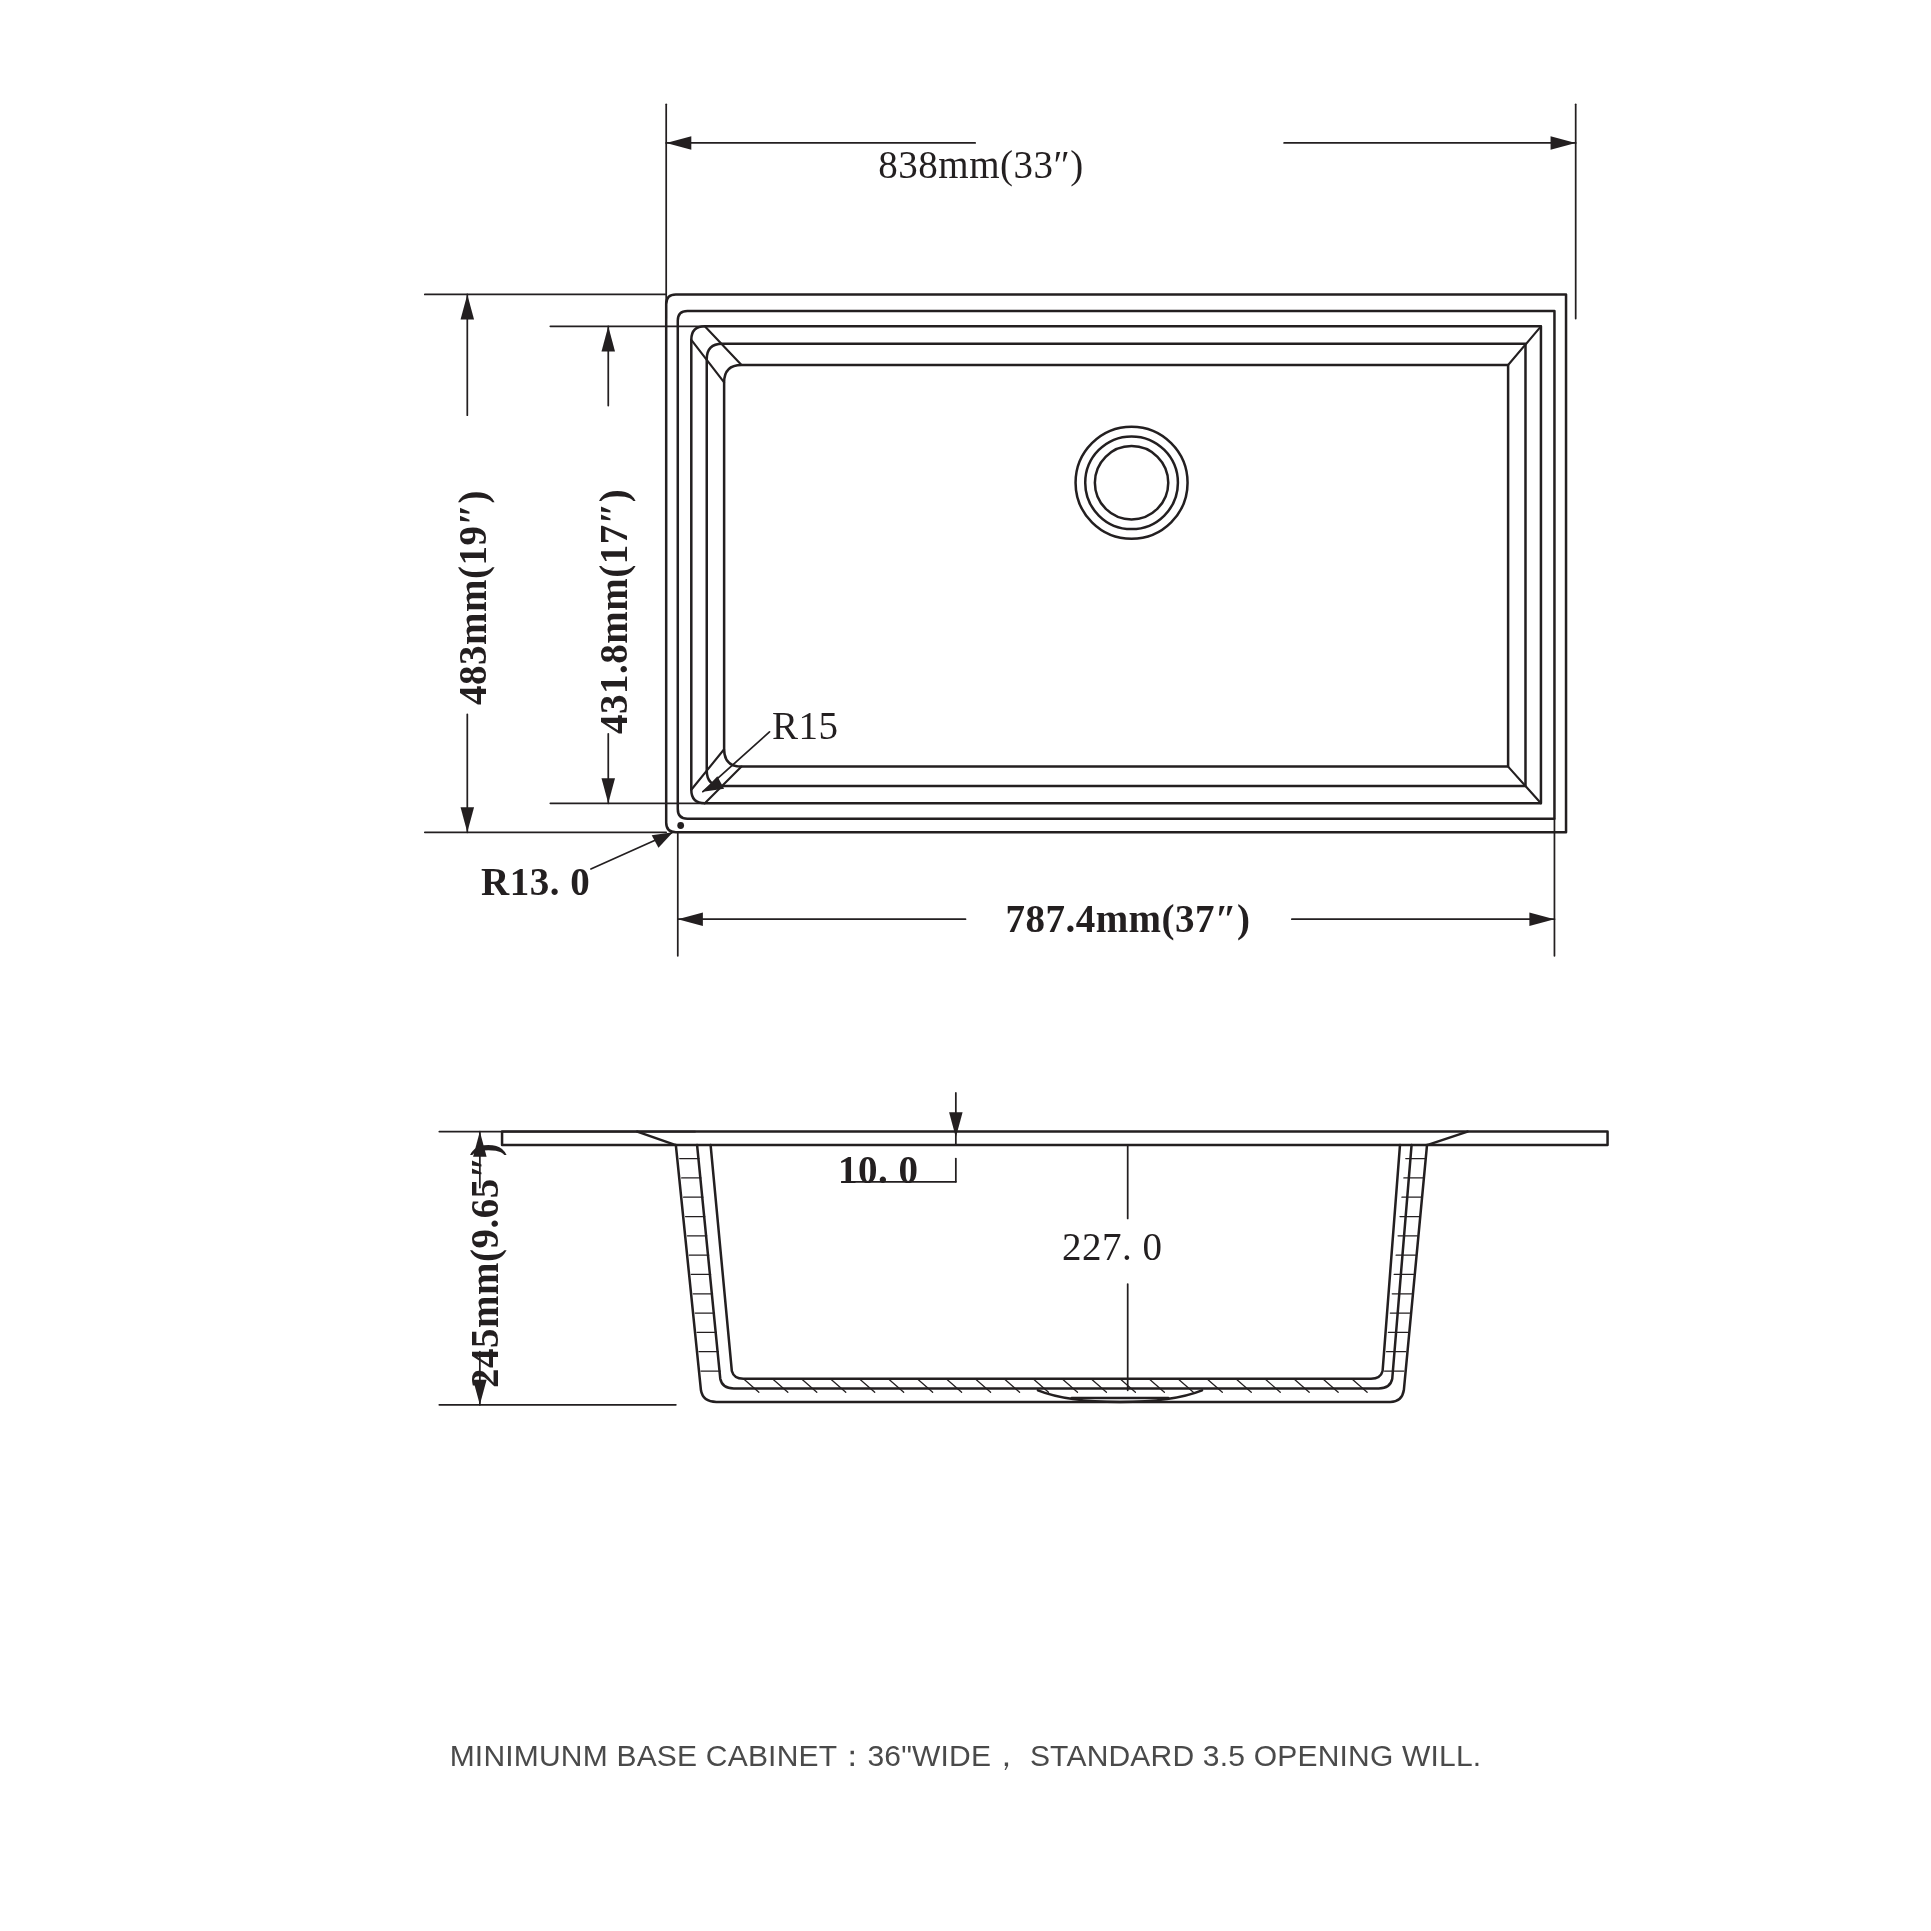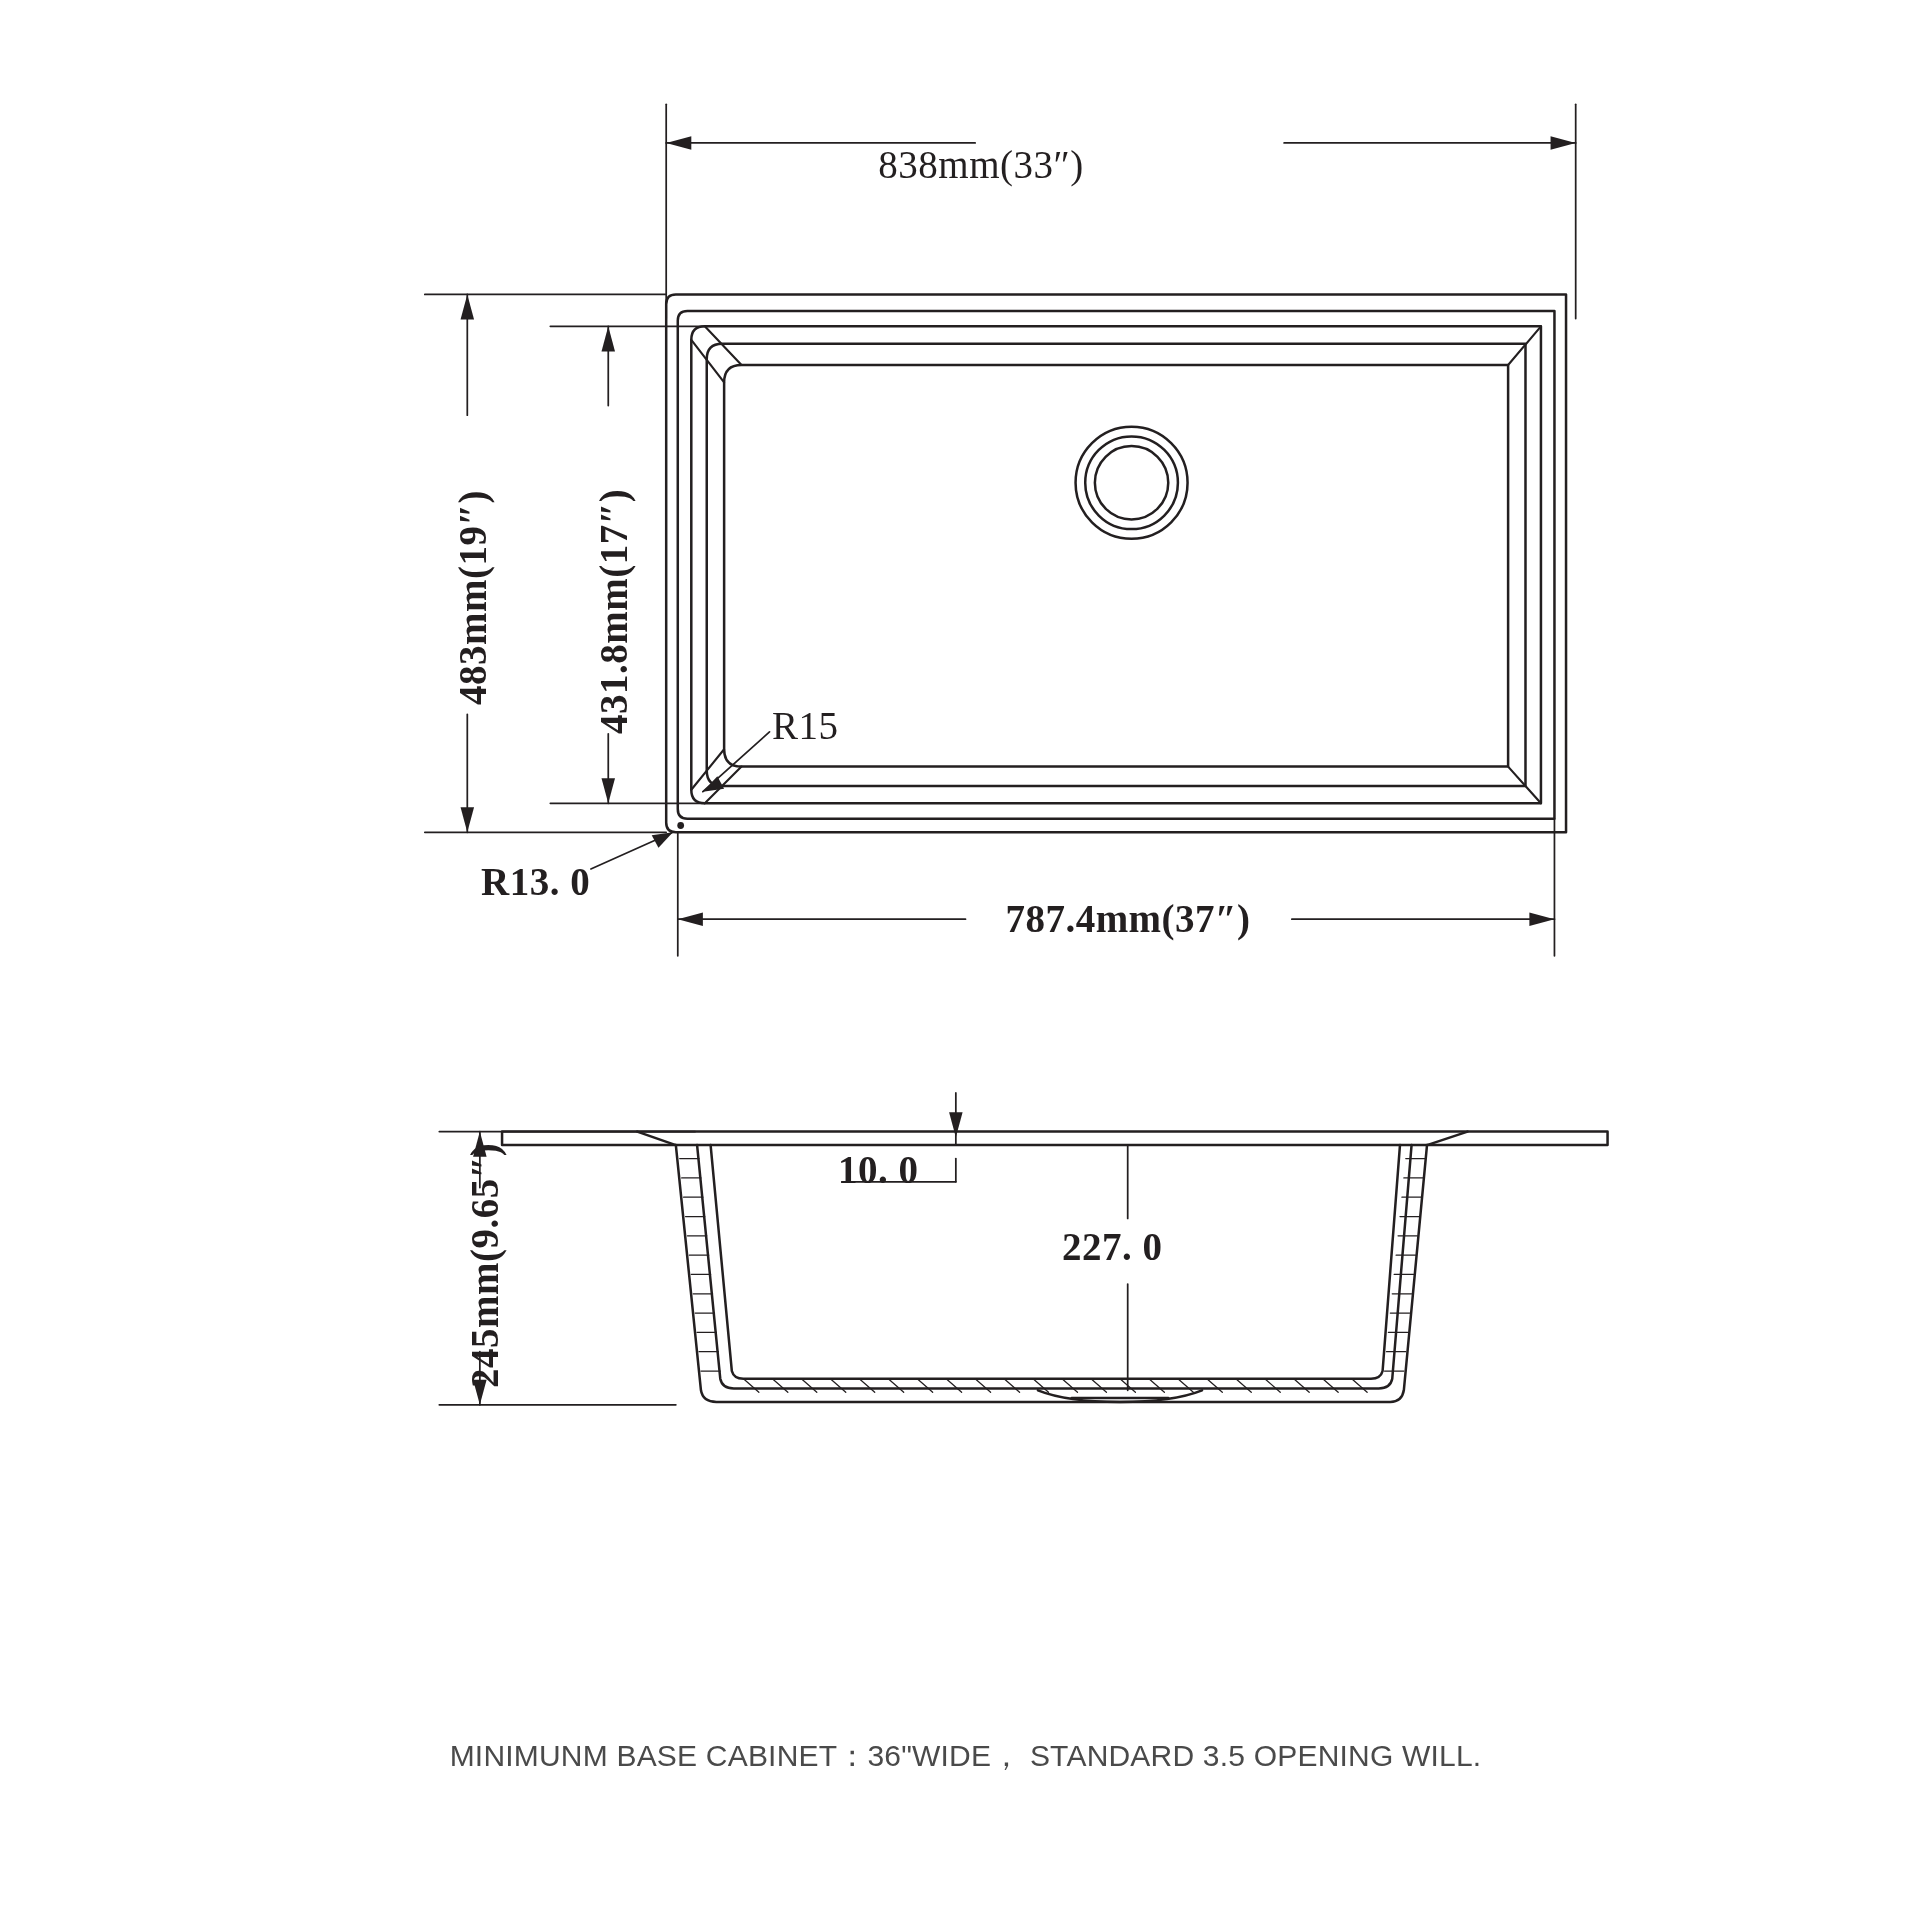--- a/index.html
+++ b/index.html
@@ -306,20 +306,20 @@
   <div class="lbl" style="left:1128px; top:896px; font-size:39px; font-weight:bold; transform:translateX(-50%);">787.4mm(37″)</div>
 
   <div class="lbl" style="left:772px; top:703px; font-size:39px; font-weight:normal;">R15</div>
 
   <div class="lbl" style="left:481px; top:859px; font-size:39px; font-weight:bold;">R13. 0</div>
 
   <div class="lbl rot90" style="left:462px; top:1388px; font-size:39px; font-weight:bold;">245mm(9.65″)</div>
 
   <div class="lbl" style="left:838px; top:1147px; font-size:39px; font-weight:bold;">10. 0</div>
 
-  <div class="lbl" style="left:1062px; top:1224px; font-size:39px; font-weight:bold;">227. 0</div>
+  <div class="lbl" style="left:1062px; top:1224px; font-size:39px; font-weight:normal;">227. 0</div>
 
 
   <div class="caption-sub" style="left:0; top:1736px;">MINIMUNM BASE CABINET：36"WIDE，  STANDARD 3.5 OPENING WILL.</div>
 
 
 </div>
 
 
 </body></html>

